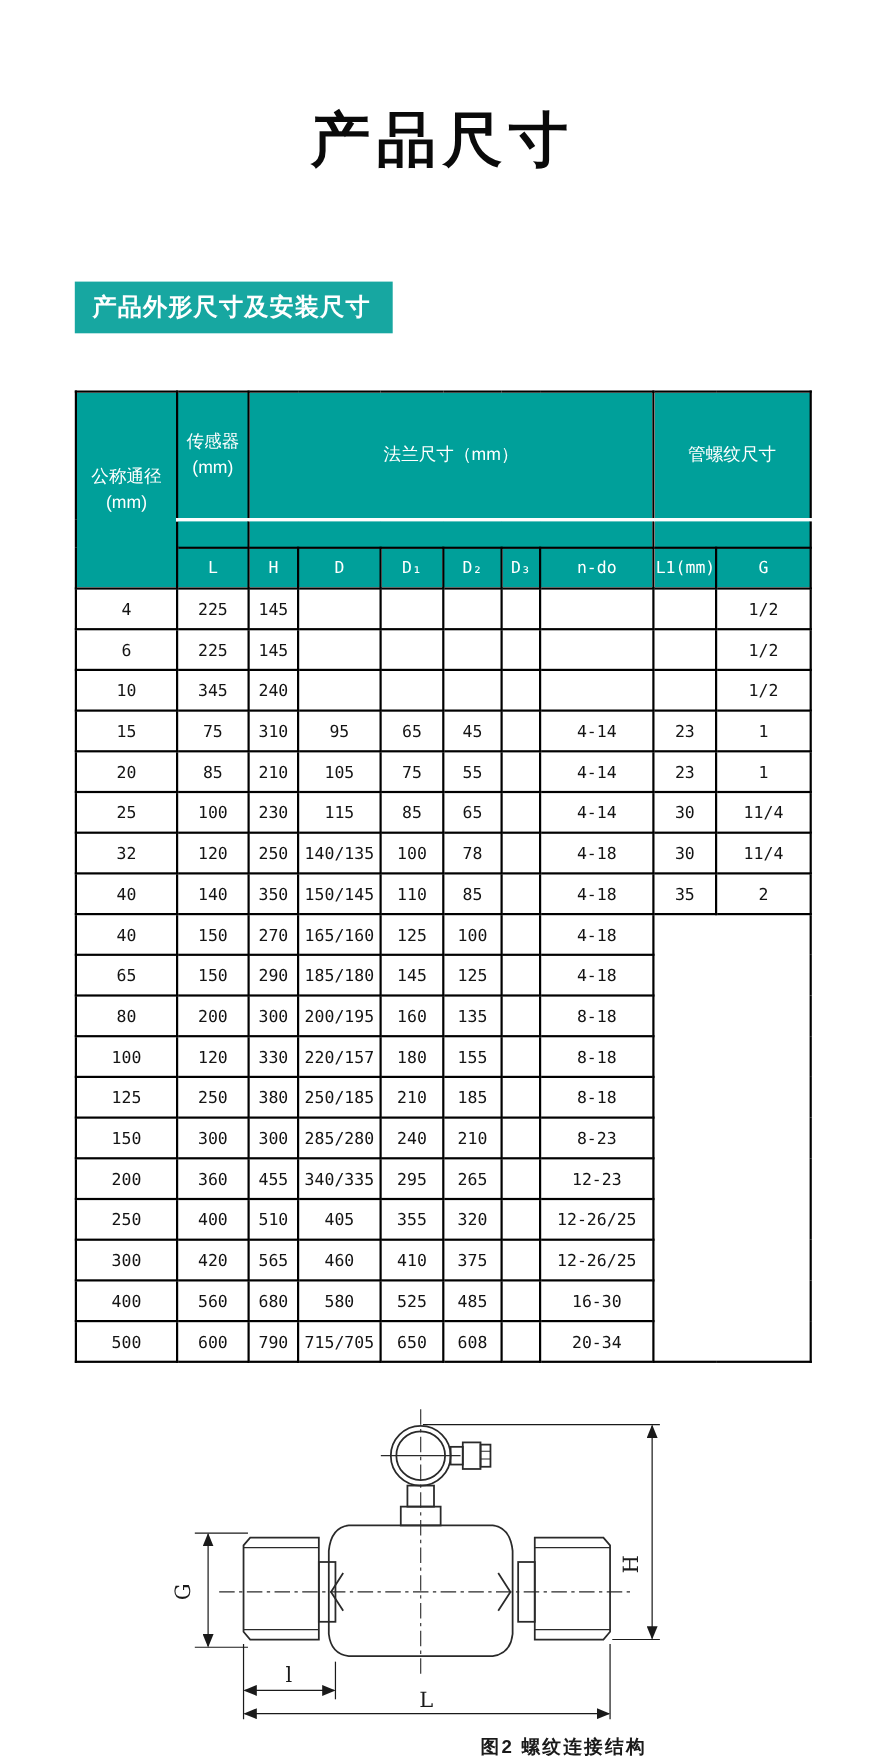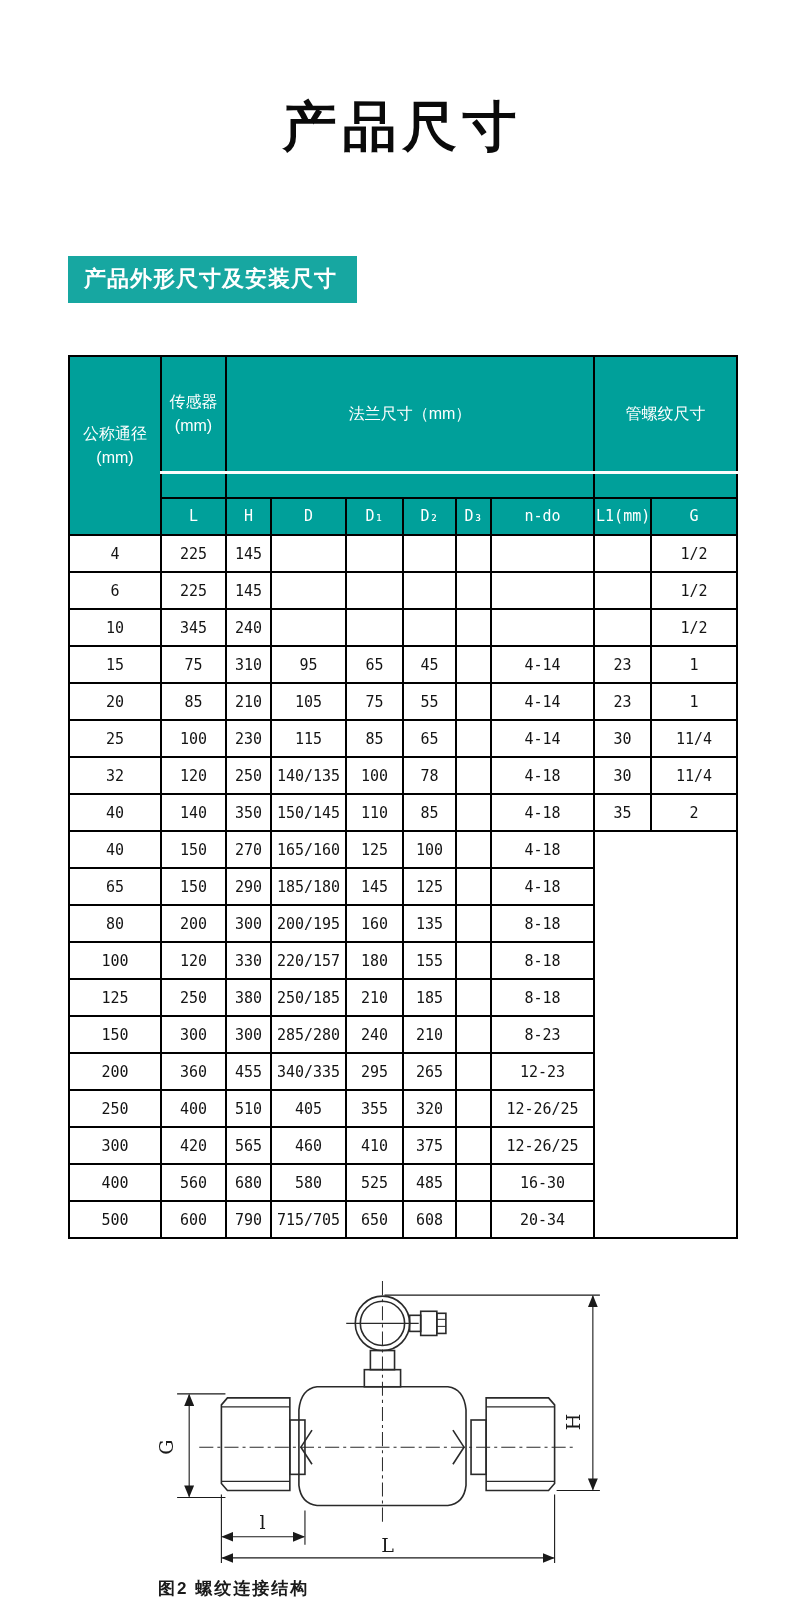--- a/index.html
+++ b/index.html
@@ -22,21 +22,21 @@
   thead th { background:var(--header-teal,#00a09a); color:#fff; font-weight:normal; }
   .band-th { height:116px; font-size:16px; white-space:pre-line; line-height:1.5; }
   tr.thin-row th { height:26px; }
   tr.thin-row th.under-band { border-top:3px solid #fdfdfd; } 
   tr.sub-row th { height:37px; font-size:15px; font-family:"DejaVu Sans Mono", monospace; line-height:1.1; padding:1px; }
   tbody td { height:37px; font-size:15px; font-family:"DejaVu Sans Mono", monospace; background:#fff; color:#141414; }
 
   
   .figure-wrap { margin:30px 0 0 158px; width:470px; }
   .figure-wrap svg { display:block; }
-  .fig-caption { text-align:left; font-size:17px; font-weight:bold; color:#1a1a1a;
+  .fig-caption { text-align:right; font-size:17px; font-weight:bold; color:#1a1a1a;
                  margin-top:6px; letter-spacing:2px; padding-right:40px; }
   .dim-label { font-family:"DejaVu Serif", serif; font-size:19px; fill:#1a1a1a; }
 </style>
 </head>
 <body style="--banner-teal: #17a7a1; --header-teal: #00a09a;">
 
 
 
 
 

